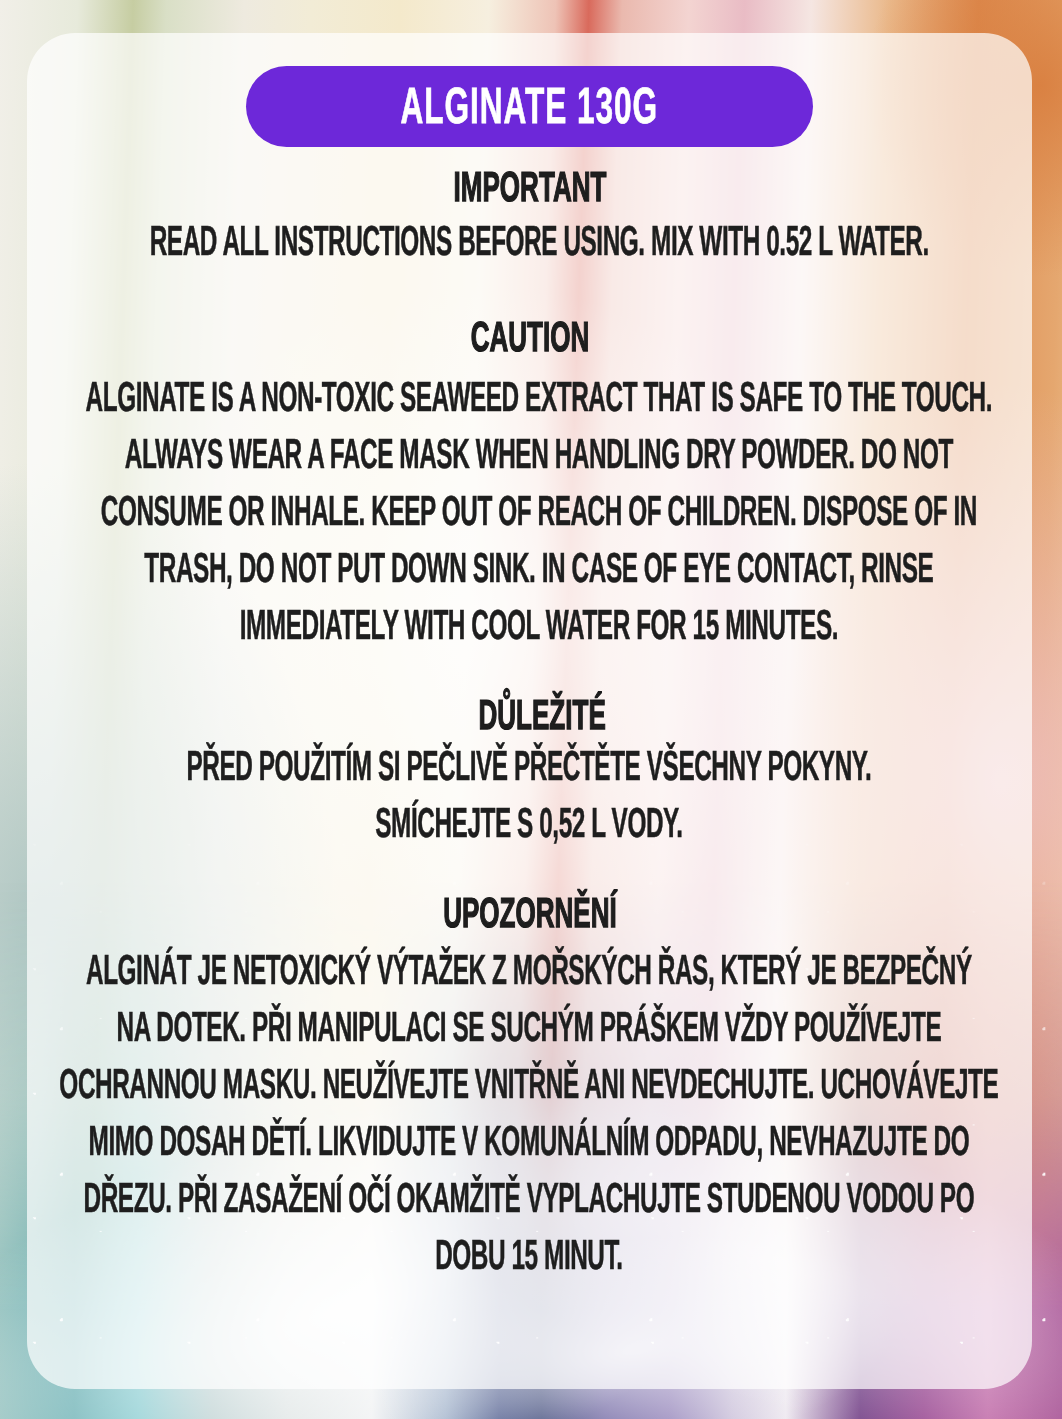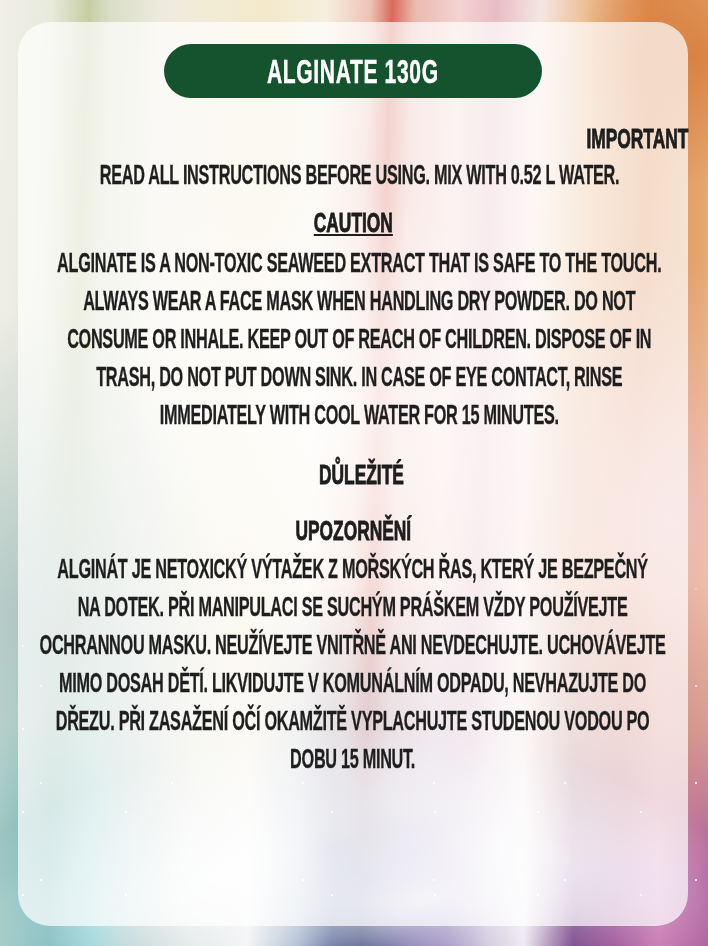--- a/index.html
+++ b/index.html
@@ -69,36 +69,36 @@
   .cond {
     --sx: 0.6;
     display: block;
     width: calc(100% / var(--sx));
     margin-left: calc((100% - 100% / var(--sx)) / 2);
     transform: scaleX(var(--sx));
   }
 
   .pill {
     width: 378px; height: 54px; margin: 22px auto 0;
-    background: #14532d; border-radius: 28px; overflow: hidden;
+    background: #6d28d9; border-radius: 28px; overflow: hidden;
   }
   .pill .cond {
     --sx: 0.62;
     font-size: 34px; line-height: 54px; font-weight: 700; color: #ffffff;
     letter-spacing: 1px; -webkit-text-stroke: 0.5px #ffffff; white-space: nowrap;
   }
   .pill2 { margin-top: 26px; }
 
   .sec-heading .cond {
     --sx: 0.62;
     font-size: 28px; line-height: 30px; font-weight: 700;
     -webkit-text-stroke: 0.9px #1a1a1a; letter-spacing: 0;
   }
-  .h-important { margin-top: 26px; text-align: right; }
-  .h-caution   { margin-top: 14px; text-decoration: underline; }
+  .h-important { margin-top: 12px; }
+  .h-caution   { margin-top: 30px; }
   .h-dulezite  { margin-top: 26px; padding-left: 16px; }
   .h-upozorneni{ margin-top: 26px; }
 
   .body-text .cond {
     --sx: 0.58;
     font-size: 28px; line-height: 38px; font-weight: 700;
     letter-spacing: -0.5px; -webkit-text-stroke: 0.35px #222;
     white-space: pre-line;
   }
   .b1 { margin-top: 2px; padding-left: 14px; }
@@ -139,20 +139,24 @@
 ALWAYS WEAR A FACE MASK WHEN HANDLING DRY POWDER. DO NOT
 CONSUME OR INHALE. KEEP OUT OF REACH OF CHILDREN. DISPOSE OF IN
 TRASH, DO NOT PUT DOWN SINK. IN CASE OF EYE CONTACT, RINSE
 IMMEDIATELY WITH COOL WATER FOR 15 MINUTES.</span>
   </div>
 
 
   <div class="sec-heading h-dulezite">
     <span class="cond">DŮLEŽITÉ</span>
   </div>
+  <div class="body-text b3">
+    <span class="cond">PŘED POUŽITÍM SI PEČLIVĚ PŘEČTĚTE VŠECHNY POKYNY.
+SMÍCHEJTE S 0,52 L VODY.</span>
+  </div>
 
   <div class="sec-heading h-upozorneni">
     <span class="cond">UPOZORNĚNÍ</span>
   </div>
   <div class="body-text b4">
     <span class="cond">ALGINÁT JE NETOXICKÝ VÝTAŽEK Z MOŘSKÝCH ŘAS, KTERÝ JE BEZPEČNÝ
 NA DOTEK. PŘI MANIPULACI SE SUCHÝM PRÁŠKEM VŽDY POUŽÍVEJTE
 OCHRANNOU MASKU. NEUŽÍVEJTE VNITŘNĚ ANI NEVDECHUJTE. UCHOVÁVEJTE
 MIMO DOSAH DĚTÍ. LIKVIDUJTE V KOMUNÁLNÍM ODPADU, NEVHAZUJTE DO
 DŘEZU. PŘI ZASAŽENÍ OČÍ OKAMŽITĚ VYPLACHUJTE STUDENOU VODOU PO

